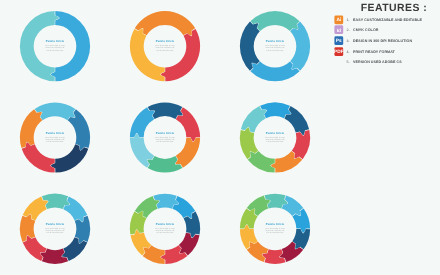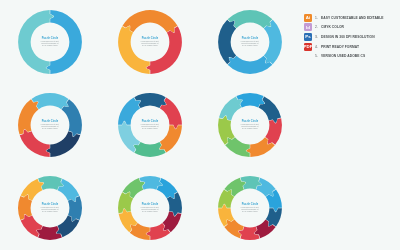--- a/index.html
+++ b/index.html
@@ -193,20 +193,21 @@
           <path d="M 16.259826100719955 24.987989580076903 A 42 42 0 0 1 36.63845163253342 10.182051468918559 L 38.265697344428446 15.031308772168117 C 45.816578094288005 15.80429037416486 45.816578094288005 15.80429037416486 40.26038563642882 20.97555966002242 L 41.88763134832386 25.82481696327198 A 25.5 25.5 0 0 0 29.514894418294258 34.814136530760976 L 25.40582323984622 31.768030976048916 C 27.0040245244962 24.347852183771185 27.0040245244962 24.347852183771185 20.36889727916799 28.034095134788966 Z" fill="#6fc46b"></path>
           <text x="50" y="45.5" text-anchor="middle" class="ctr-title" fill="#2f9fd0">Puzzle Circle</text>
           <text x="50" y="50" text-anchor="middle" class="ctr-line" fill="#8d9699">Lorem ipsum dolor sit amet,</text>
           <text x="50" y="52.6" text-anchor="middle" class="ctr-line" fill="#8d9699">consectetur adipiscing elit,</text>
           <text x="50" y="55.2" text-anchor="middle" class="ctr-line" fill="#8d9699">sed do eiusmod tempor.</text>
         </svg>
       </div>
     </div>
 
   <div id="features">
+    <div id="feat-title">FEATURES :</div>
     <div id="feat-list">
         <div class="feat-row">
           <div class="feat-icon" style="background: rgb(240, 138, 42); color: rgb(255, 255, 255);">Ai</div>
           <div class="feat-num">1.</div>
           <div class="feat-text">EASY CUSTOMIZABLE AND EDITABLE</div>
         </div>
         <div class="feat-row">
           <div class="feat-icon" style="background: rgb(195, 155, 211); color: rgb(255, 255, 255);">Id</div>
           <div class="feat-num">2.</div>
           <div class="feat-text">CMYK COLOR</div>

